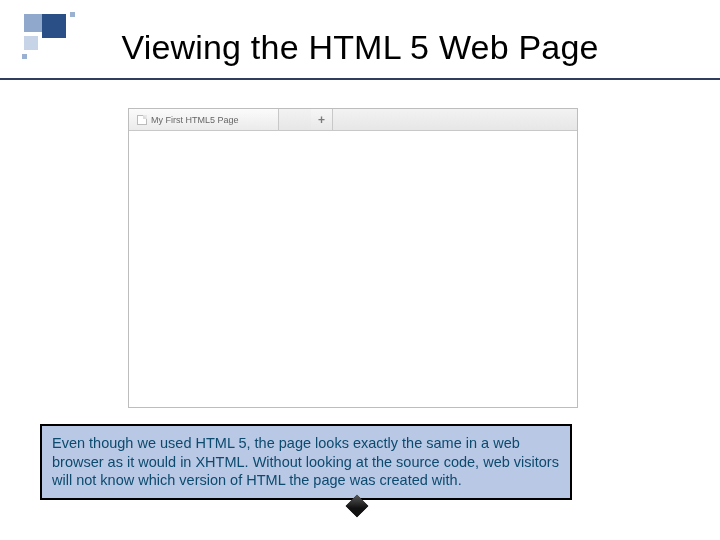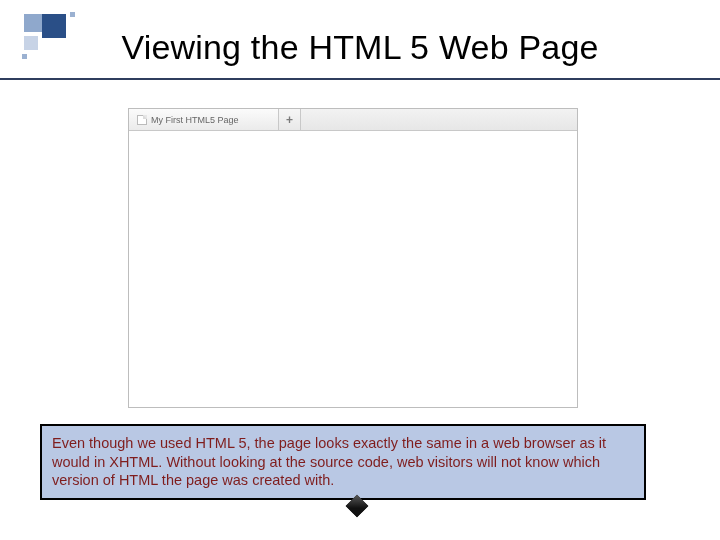--- a/index.html
+++ b/index.html
@@ -54,20 +54,21 @@
     height: 300px;
     border: 1px solid #bdbdbd;
     background: #fff;
   }
   .tabbar {
     height: 22px;
     background: linear-gradient(#f2f2f2, #e7e7e7);
     border-bottom: 1px solid #c8c8c8;
     display: flex;
     align-items: stretch;
+    gap: 32px;
   }
   .tab {
     display: flex;
     align-items: center;
     gap: 4px;
     padding: 0 8px;
     border-right: 1px solid #c8c8c8;
     background: linear-gradient(#fbfbfb, #ebebeb);
     font-size: 9px;
     color: #666;
@@ -102,27 +103,27 @@
     padding: 10px 8px;
     font-size: 9px;
     font-family: "Times New Roman", serif;
     color: #5c5c5c;
   }
 
   .caption {
     position: absolute;
     left: 40px;
     top: 424px;
-    width: 606px;
+    width: 532px;
     background: #b9c8e4;
     border: 2px solid #000;
     padding: 8px 10px;
     font-size: 14.5px;
     line-height: 1.28;
-    color: #7f1d1d;
+    color: #0c4a6e;
   }
 
   .diamond {
     position: absolute;
     left: 349px;
     top: 498px;
     width: 16px;
     height: 16px;
     background: #1a1a1a;
     transform: rotate(45deg);

